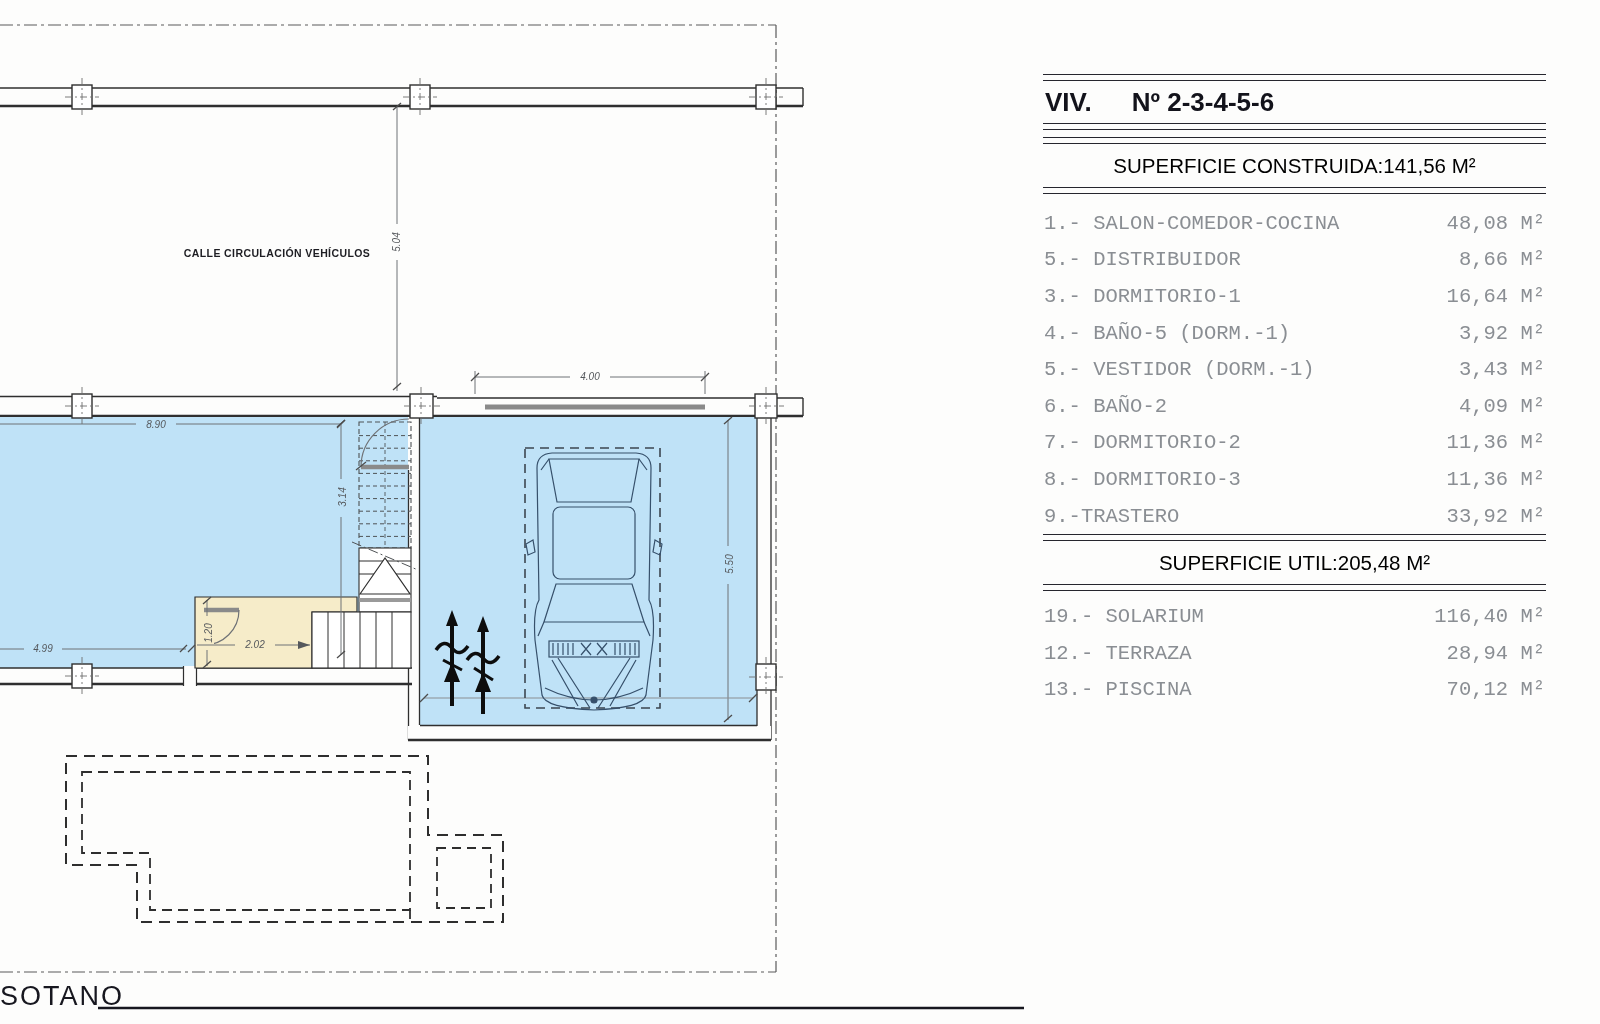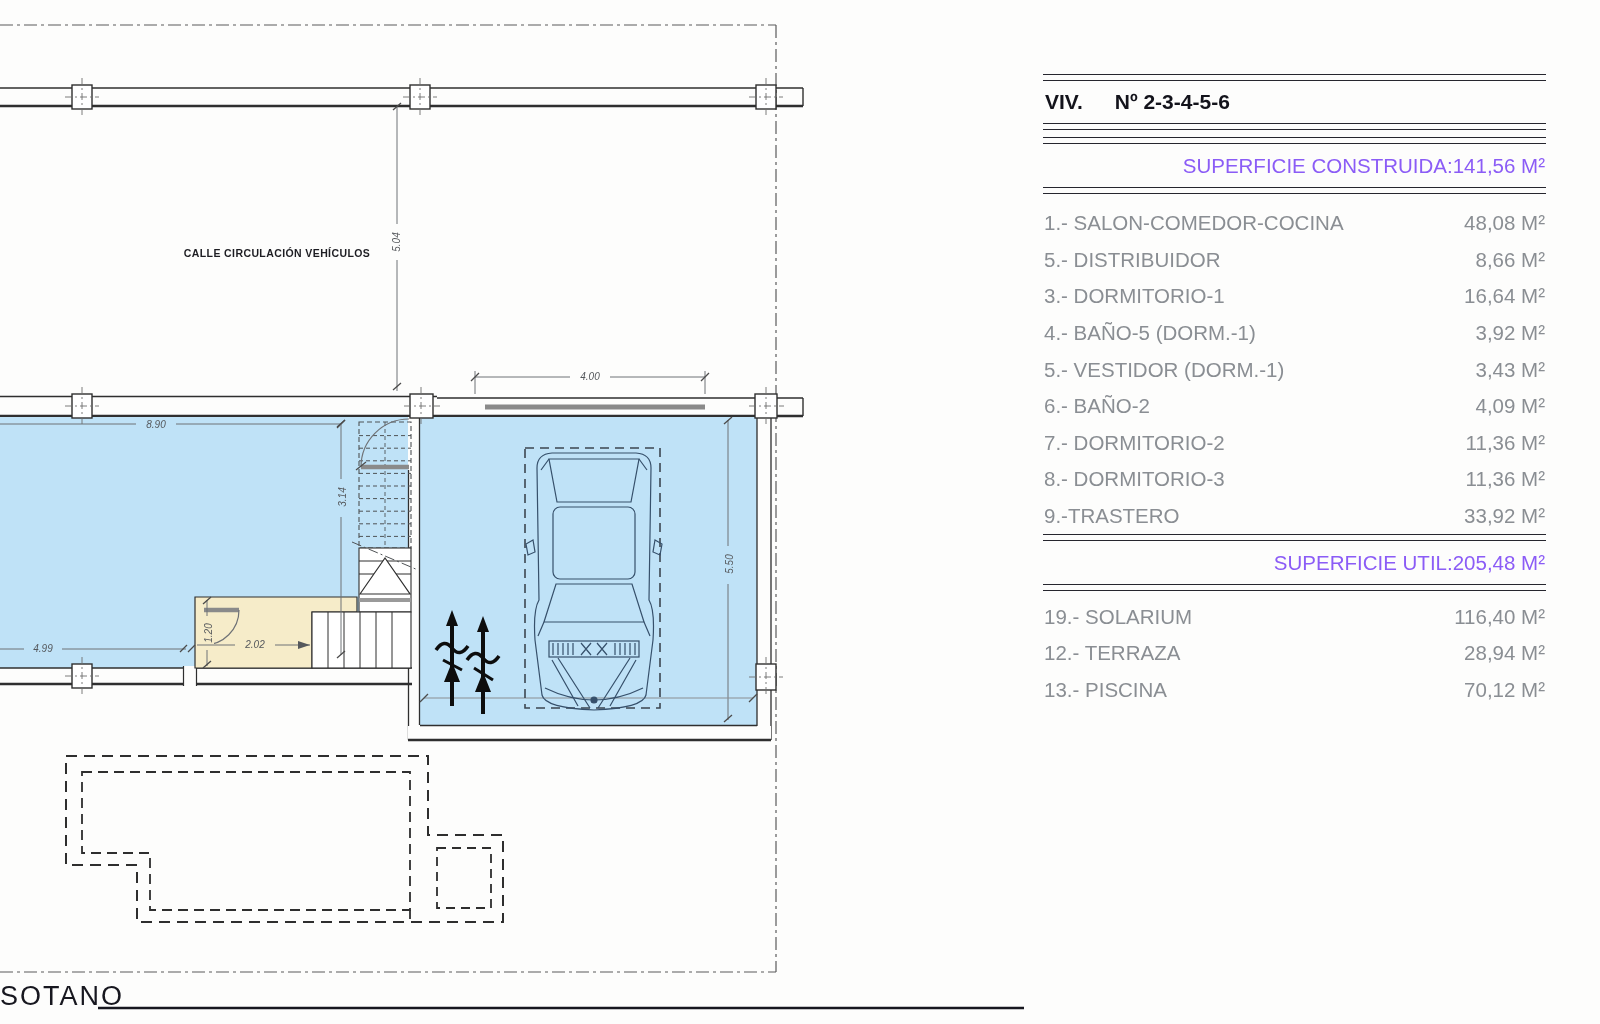--- a/index.html
+++ b/index.html
@@ -9,28 +9,28 @@
 
   
   .dim{font:italic 10px "Liberation Sans",sans-serif;fill:#55585c;}
   .plabel{font:600 10.5px "Liberation Sans",sans-serif;fill:#1d1d22;letter-spacing:.4px;}
   .sotano{font:27px "Liberation Sans",sans-serif;fill:#17171f;letter-spacing:2px;}
 
   
   .panel{position:absolute;left:1043px;top:74px;width:503px;}
   .rule{height:5px;border-top:1.6px solid #26262e;border-bottom:1.6px solid #26262e;}
   .gap8{height:7px;}
-  .title-row{height:42px;display:flex;align-items:center;gap:32px;padding-left:2px;
-             font-weight:bold;font-size:21px;color:#13131b;text-align:center;}
-  .hdr{height:43px;display:flex;justify-content:flex-end;align-items:center;
-       font-size:20.5px;color:#8b5cf6;padding:0 1px;}
+  .title-row{height:42px;display:flex;align-items:center;gap:40px;padding-left:2px;
+             font-weight:bold;font-size:26px;color:#13131b;text-align:center;}
+  .hdr{height:43px;display:flex;justify-content:center;align-items:center;
+       font-size:20.5px;color:#000000;padding:0 1px;}
   .items{padding-top:11px;}
   .items2{padding-top:7px;}
   .item{height:36.6px;display:flex;justify-content:space-between;align-items:center;
-        font-size:20.5px;color:#8a8e93;padding:0 1px;}
+        font-size:20.5px;color:#8a8e93;padding:0 1px;font-family:Liberation Mono, monospace;}
 </style>
 </head>
 <body>
 
 <div class="canvas">
 
 <svg viewBox="0 0 1024 1024" width="1024" height="1024">
 
   <g>
     <path d="M 0 25 H 776 M 776 25 V 972 M 0 972 H 776" fill="none" stroke="#5b5b5b" stroke-width="1.2" stroke-dasharray="13 4 3 4"></path>

